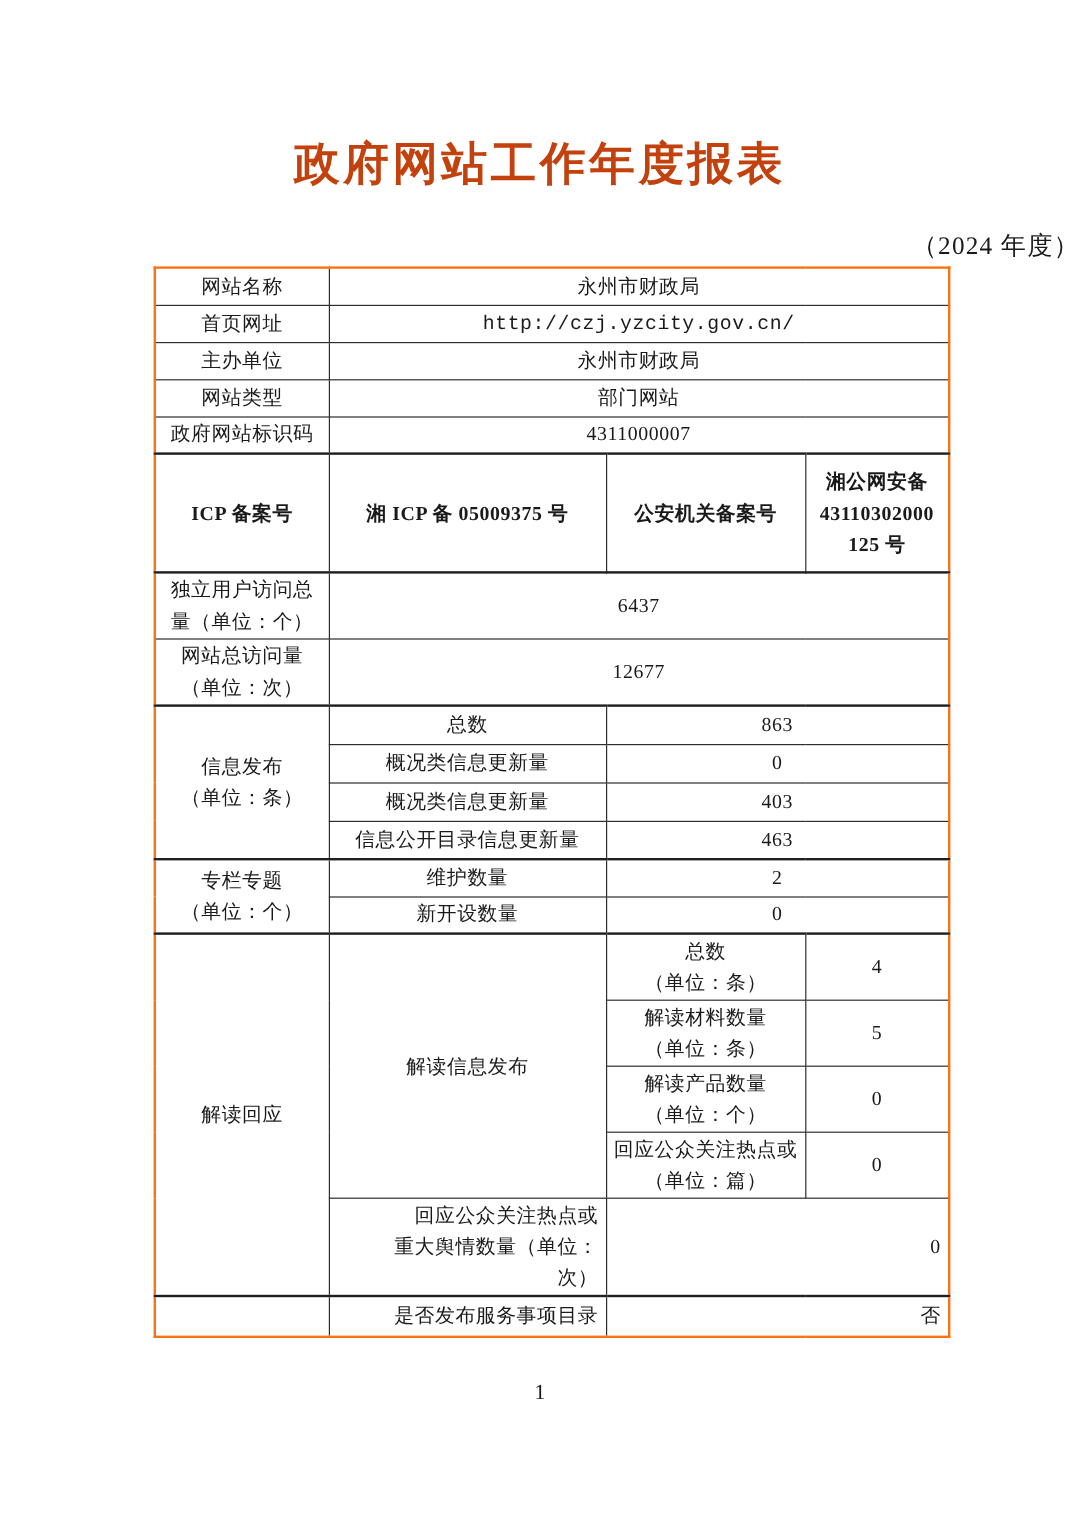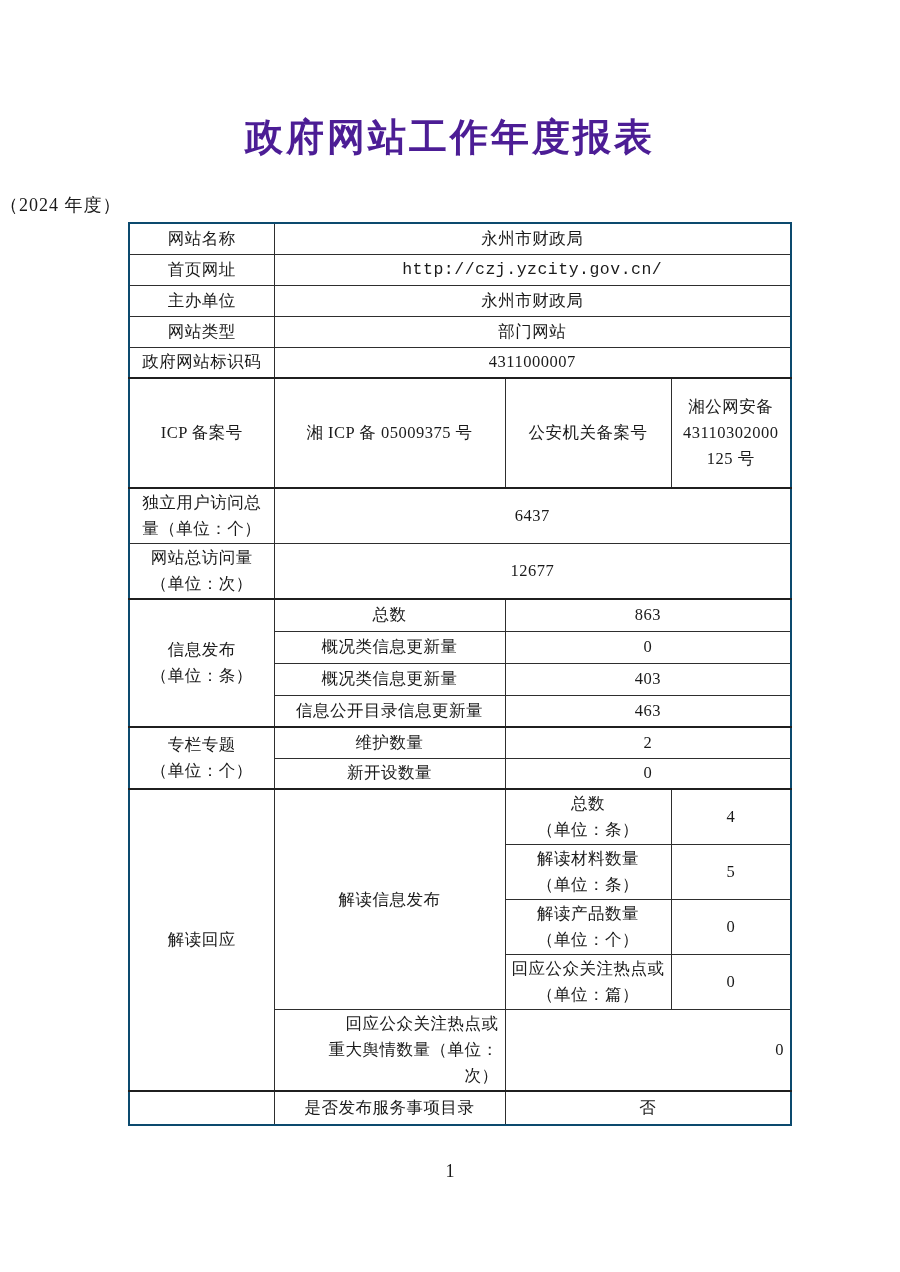--- a/index.html
+++ b/index.html
@@ -18,61 +18,62 @@
     overflow: hidden;
   }
   .doc-title {
     padding-top: 112px;
     text-align: center;
     font-family: "Liberation Sans", "DejaVu Sans", sans-serif;
     font-size: 38px;
     line-height: 50px;
     font-weight: bold;
     letter-spacing: 3px;
-    color: #4c1d95;
+    color: #c2410c;
   }
   .doc-subtitle {
     margin-top: 30px;
-    text-align: left;
-    font-size: 18px;
+    text-align: right;
+    font-size: 21px;
     line-height: 26px;
     letter-spacing: 1px;
+    margin-left: 32px;
   }
   .reporting-unit {
     margin: 49px 0 0 128px;
     font-size: 17.5px;
     line-height: 22px;
     font-weight: bold;
     letter-spacing: 0.5px;
   }
   table.report {
     margin: 4px 0 0 128px;
     border-collapse: collapse;
     table-layout: fixed;
     width: 662px;
-    border: 2px solid #0c4a6e;
+    border: 2px solid #f97316;
   }
   table.report td {
     border: 1px solid #2e2e2e;
     text-align: center;
     vertical-align: middle;
     font-size: 16.5px;
     line-height: 26px;
     padding: 1px 6px;
     white-space: pre-line;
     letter-spacing: 0.5px;
   }
   tr.h-s   td { height: 31px; }
-  tr.h-icp td { height: 110px; }
+  tr.h-icp td { height: 99px; font-weight: bold; }
   tr.h-v   td { height: 53px; }
   tr.h-g   td { height: 32px; }
   tr.h-g2  td { height: 31px; }
   tr.h-i   td { height: 52px; }
   tr.h-hot td { height: 77px; text-align: right; }
-  tr.h-end td { height: 34px; }
+  tr.h-end td { height: 34px; text-align: right; }
   tr.thick td { border-top-width: 2px; border-top-color: #1f1f1f; }
   td.mono {
     font-family: "Liberation Mono", "DejaVu Sans Mono", monospace;
     font-size: 16px;
     letter-spacing: 0px;
   }
   .page-number {
     margin-top: 34px;
     text-align: center;
     font-size: 18px;

